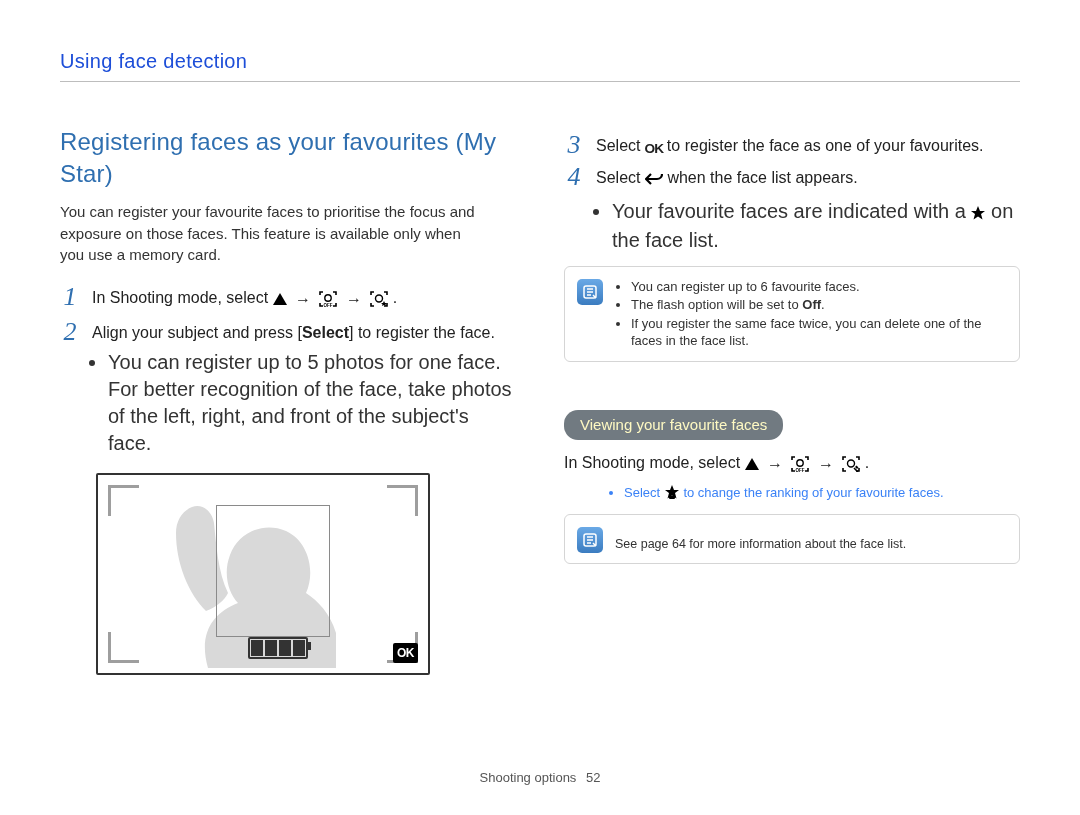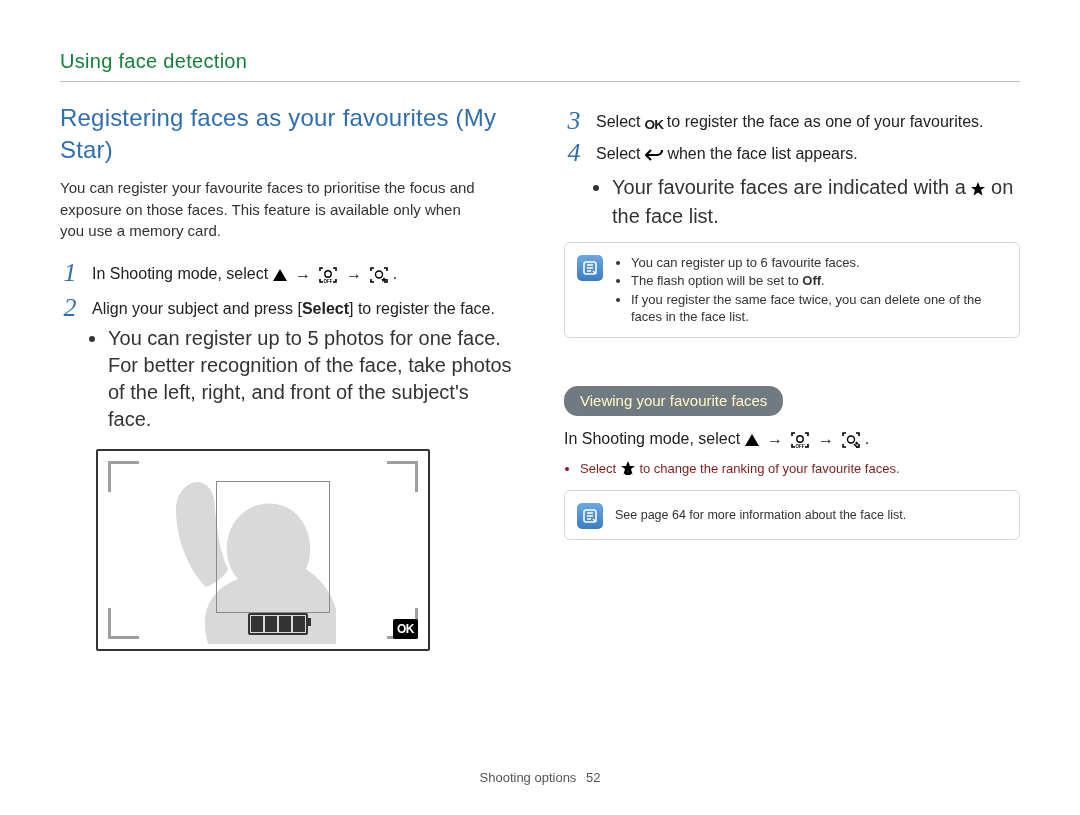--- a/index.html
+++ b/index.html
@@ -16,27 +16,27 @@
     color:var(--text);
     font-size:15px;
     line-height:1.35;
     position:relative;
     box-sizing:border-box;
   }
   .page{
     padding:48px 60px 0 60px;
   }
   .running-head{
-    color:#15803d;
+    color:#1d4ed8;
     font-size:20px;
     font-weight:300;
     letter-spacing:.3px;
     padding-bottom:6px;
     border-bottom:1px solid var(--rule);
-    margin-bottom:20px;
+    margin-bottom:44px;
   }
   .cols{display:flex;gap:48px;}
   .col{flex:1 1 0;min-width:0;}
   h2.section-title{
     color:var(--accent);
     font-weight:400;
     font-size:24px;
     margin:0 0 10px 0;
     letter-spacing:.2px;
   }
@@ -49,21 +49,21 @@
     font-family:Georgia,"Times New Roman",serif;
     line-height:1;
     min-width:20px;
     text-align:center;
   }
   .step-body{padding-top:3px;}
   .step-body .main{font-size:16px;}
   .step-body .main b{font-weight:700;}
   ul.bullets{margin:6px 0 0 0;padding-left:16px;}
   ul.bullets li{margin:2px 0;color:#333;font-size:20px;line-height:1.35;}
-  ul.bullets.tight li{font-size:13px;color:#7f1d1d;}
+  ul.bullets.tight li{font-size:13px;color:#3b82f6;margin-left:44px;}
   .arrow{display:inline-block;padding:0 4px;}
   .icon{display:inline-block;vertical-align:-2px;}
   .icon svg{display:block;}
   .icon-tri svg{width:14px;height:12px;}
   .icon-ok{
     display:inline-block;vertical-align:-2px;
     font-weight:900;font-size:13px;letter-spacing:-1px;
     transform:scaleX(1.05);
   }
   .icon-face-off,.icon-face-star,.icon-face-edit{display:inline-block;vertical-align:-4px;}
@@ -82,21 +82,21 @@
   }
   .note .note-icon{
     flex:0 0 26px;height:26px;border-radius:5px;
     background:linear-gradient(#6aa9e6,#3b7cc0);
     display:flex;align-items:center;justify-content:center;
     margin-top:2px;
   }
   .note .note-icon svg{width:16px;height:16px;}
   .note ul{margin:0;padding-left:16px;}
   .note ul li{font-size:13px;color:#333;margin:1px 0;line-height:1.35;}
-  .note.single{align-items:center;}
+  .note.single{align-items:flex-end;}
   .note.single .note-text{font-size:12.5px;color:#333;}
   .pill{
     display:inline-block;color:#fef9c3;background:var(--pill);
     border-radius:14px;padding:5px 16px;font-size:15px;
     margin:6px 0 12px 0;
     text-align:right;
   }
   .viewfinder{
     width:330px;height:198px;border:2px solid #333;border-radius:2px;
     margin:14px 0 0 36px;position:relative;background:#fff;overflow:hidden;

